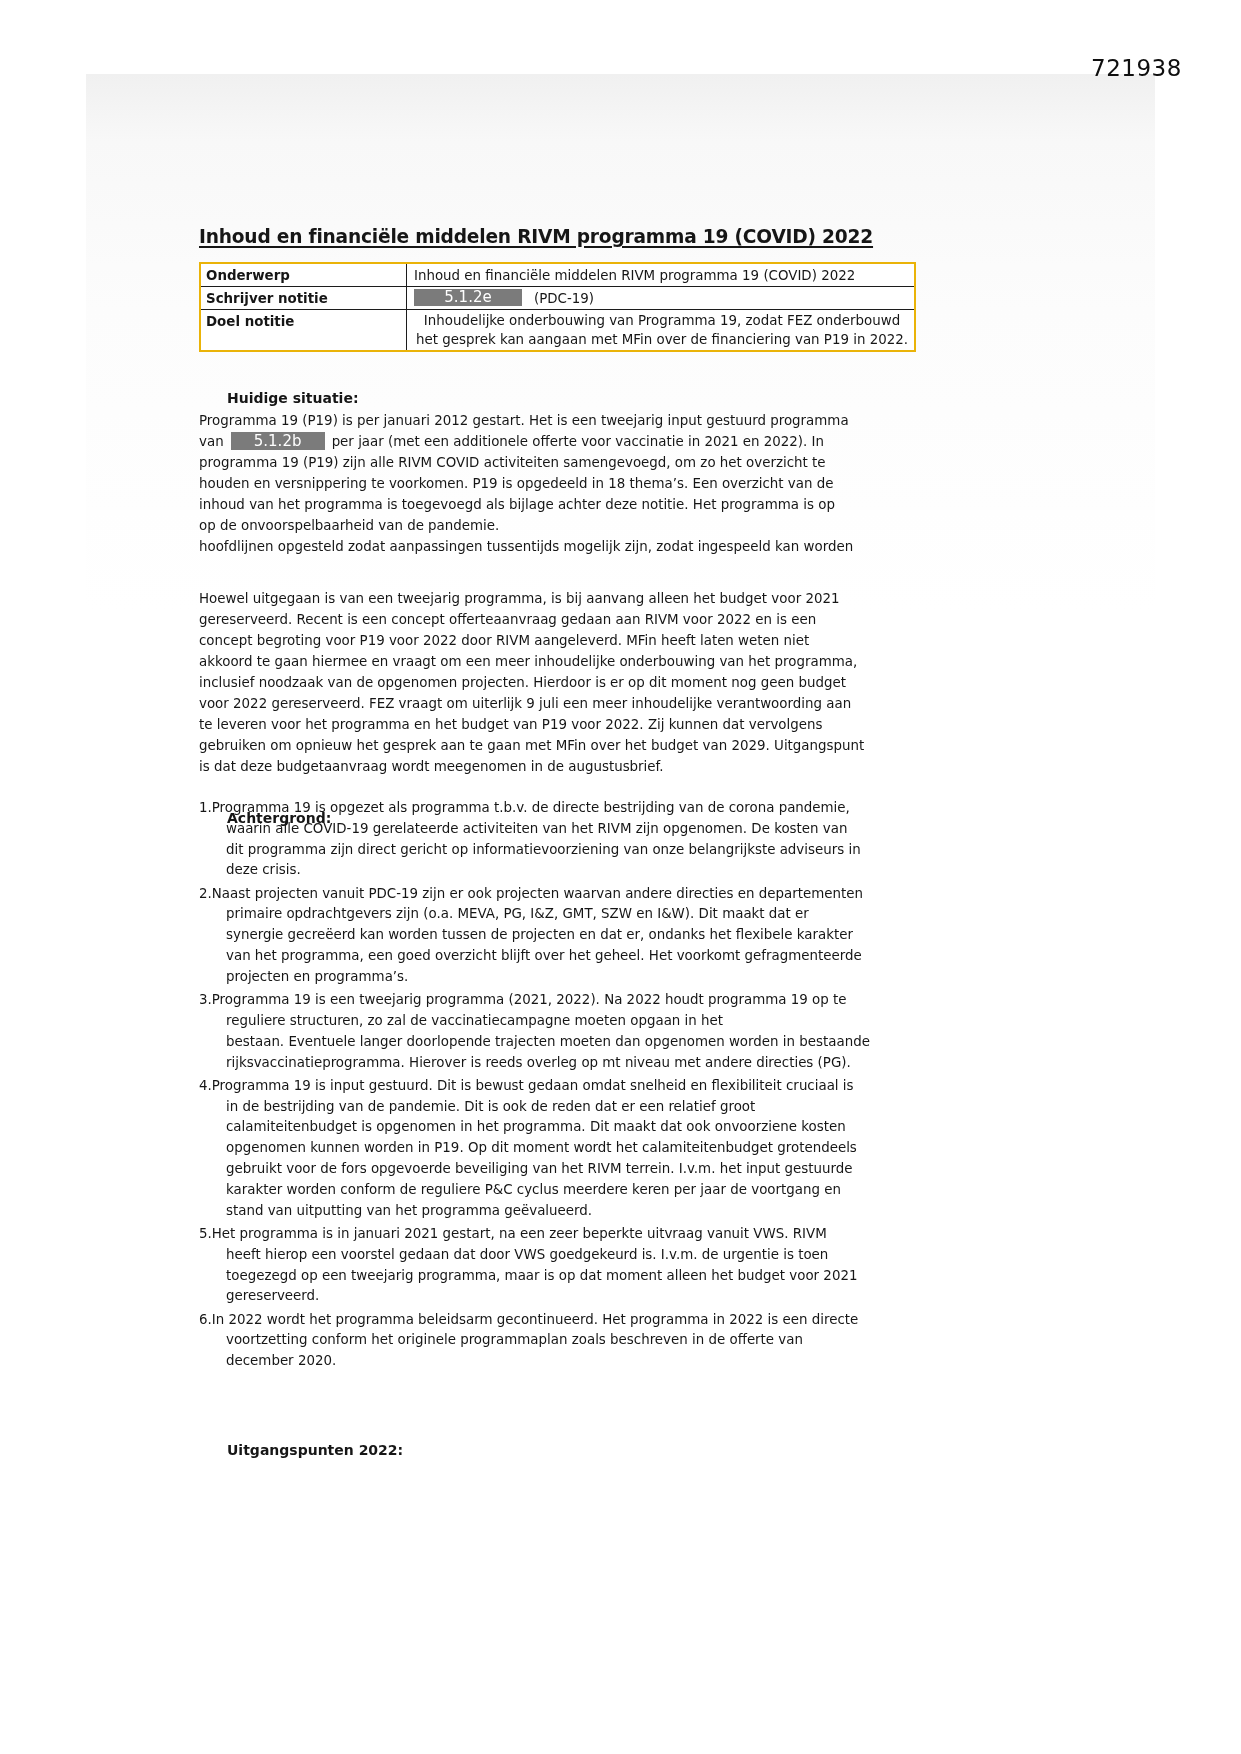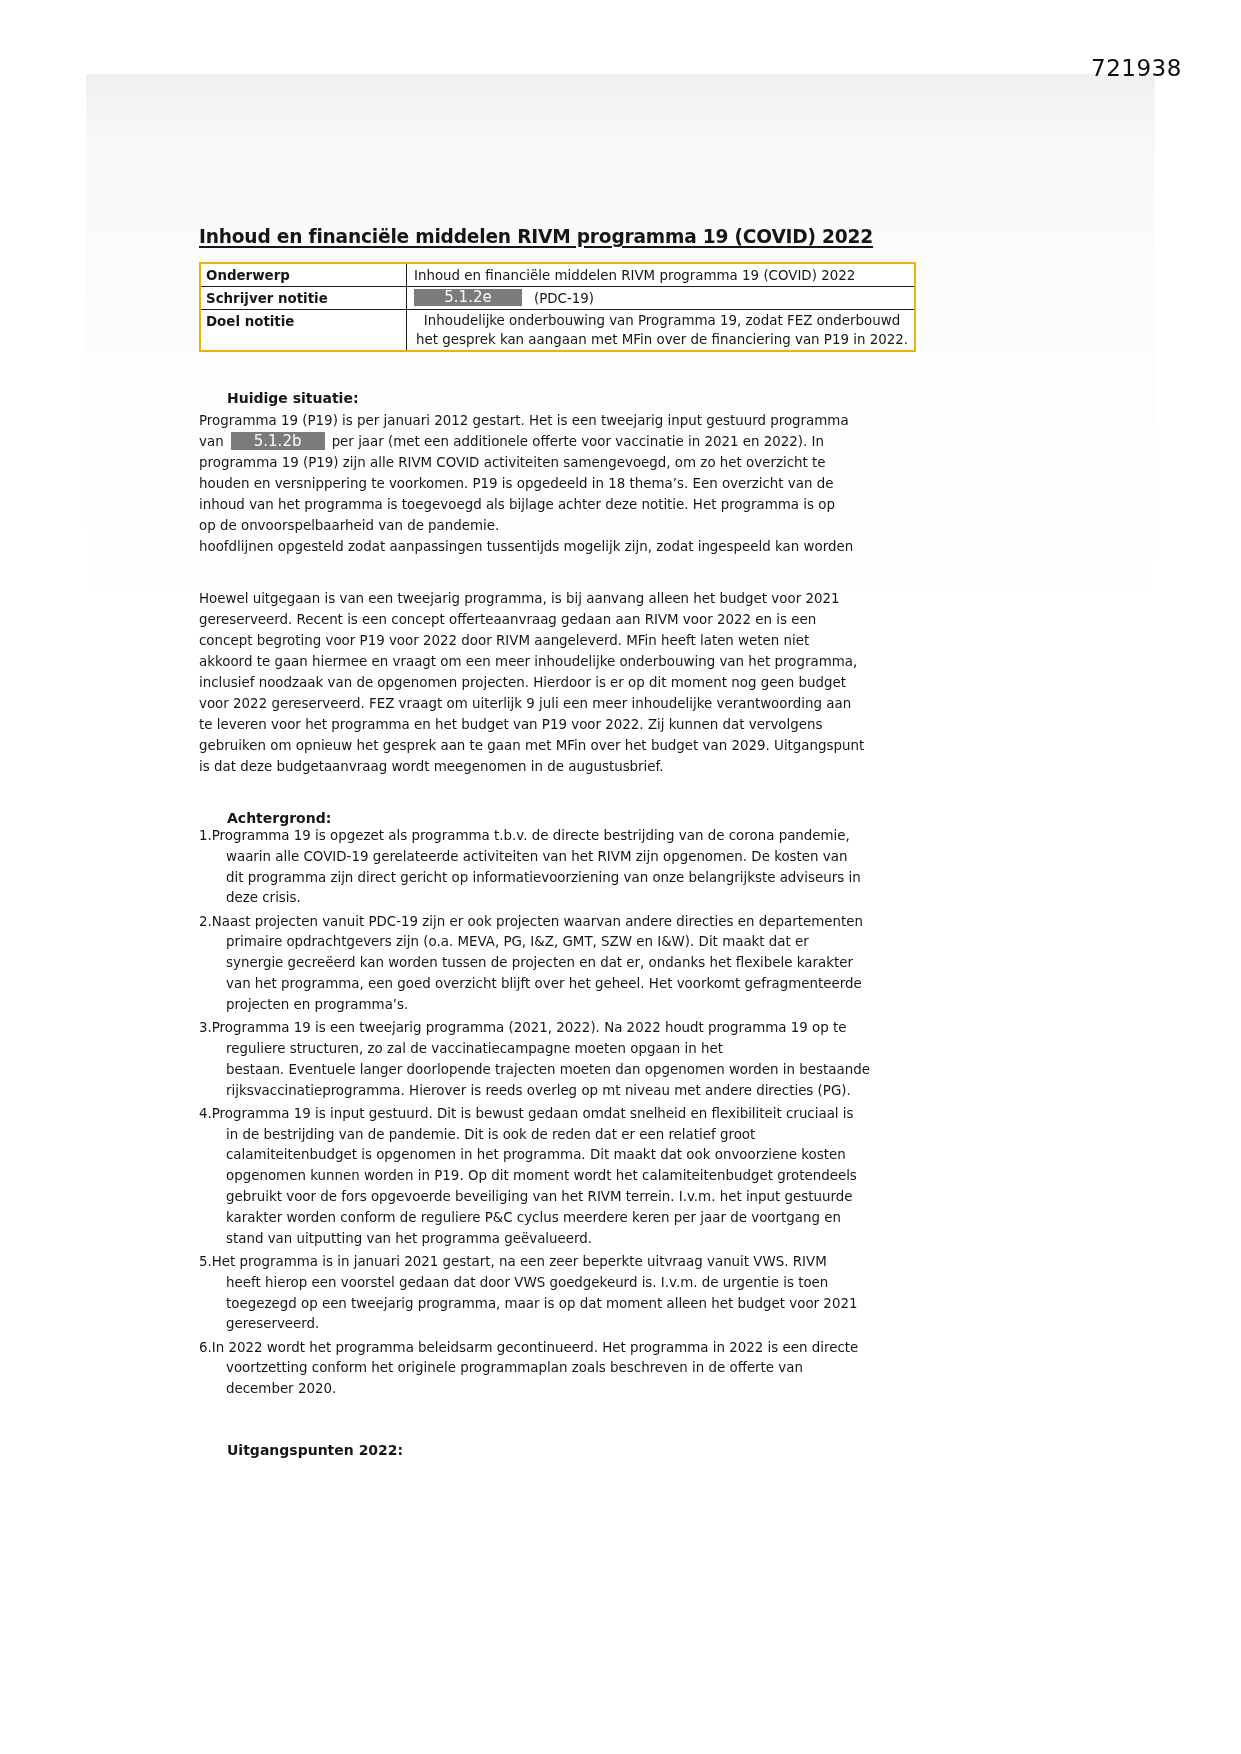--- a/index.html
+++ b/index.html
@@ -40,21 +40,21 @@
   .red-schrijver { width:108px; height:17px; line-height:17px; margin-right:12px; vertical-align:-3px; }
   .red-budget   { width:94px;  height:18px; line-height:18px; margin:0 7px; vertical-align:-4px; }
   .h-bold { position:absolute; left:199px; font-size:14px; font-weight:bold; white-space:nowrap;margin-left:28px; }
   #h-huidige { top:390px; }
   #h-achtergrond { top:810px; }
   #h-uitgangspunten { top:1442px; }
   .para { position:absolute; left:199px; width:745px; font-size:13.4px; }
   #para1 { top:410px; }
   #para2 { top:588px; }
   .ln { white-space:nowrap; height:21px; line-height:21px; }
-  #achtergrond-list { position:absolute; left:199px; top:826px; width:745px; font-size:13.4px; }
+  #achtergrond-list { position:absolute; left:199px; top:798px; width:745px; font-size:13.4px; }
   #achtergrond-list .ln { height:20.8px; line-height:20.8px; }
   .list-item { margin-bottom:2.5px; }
   .item-cont { margin-left:27px; }
 </style>
 </head>
 <body>
 
 <div class="page">
   <div class="scan-tint"></div>
 

